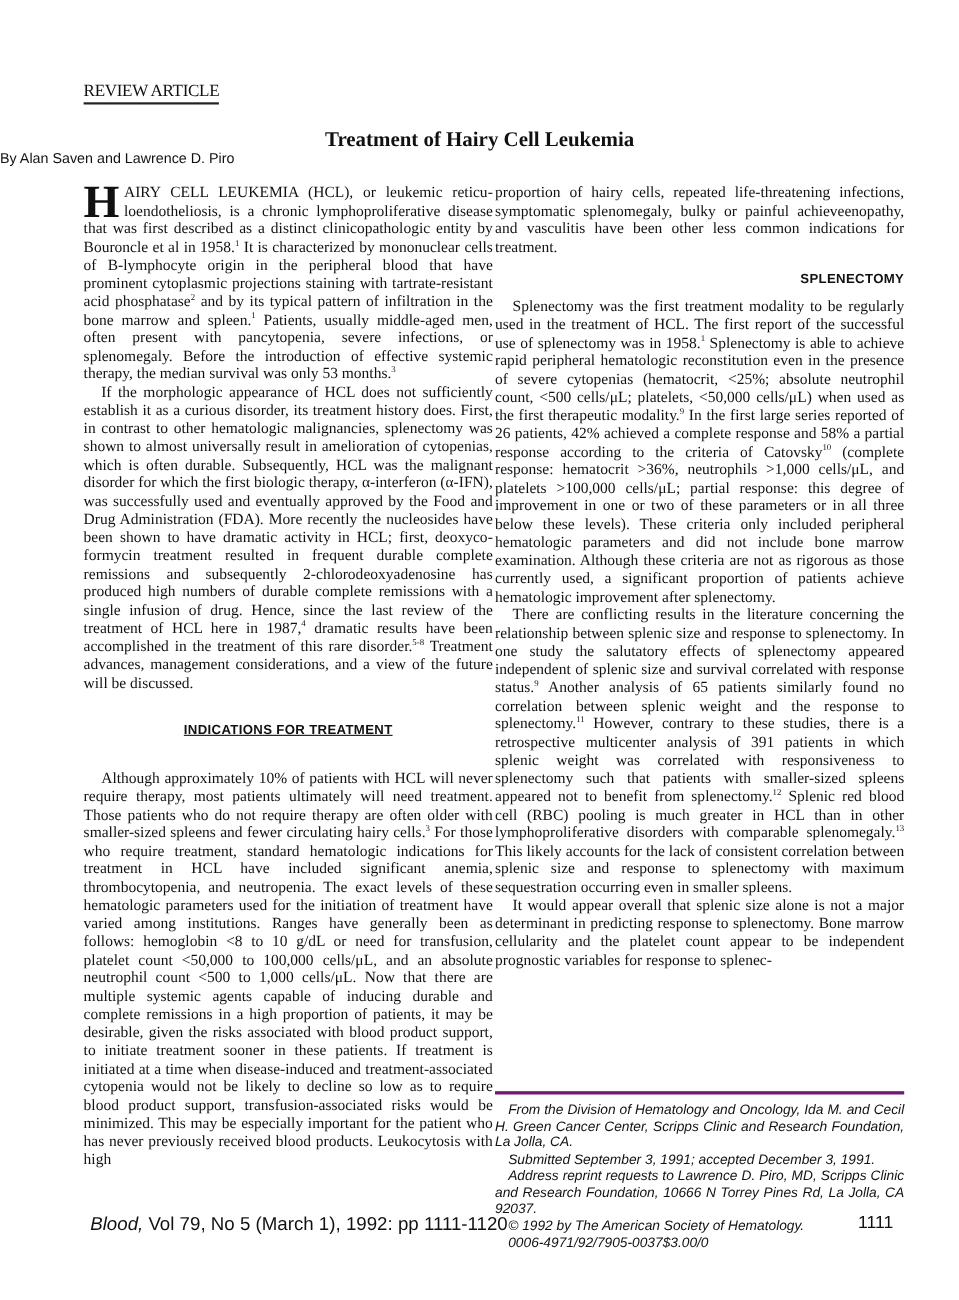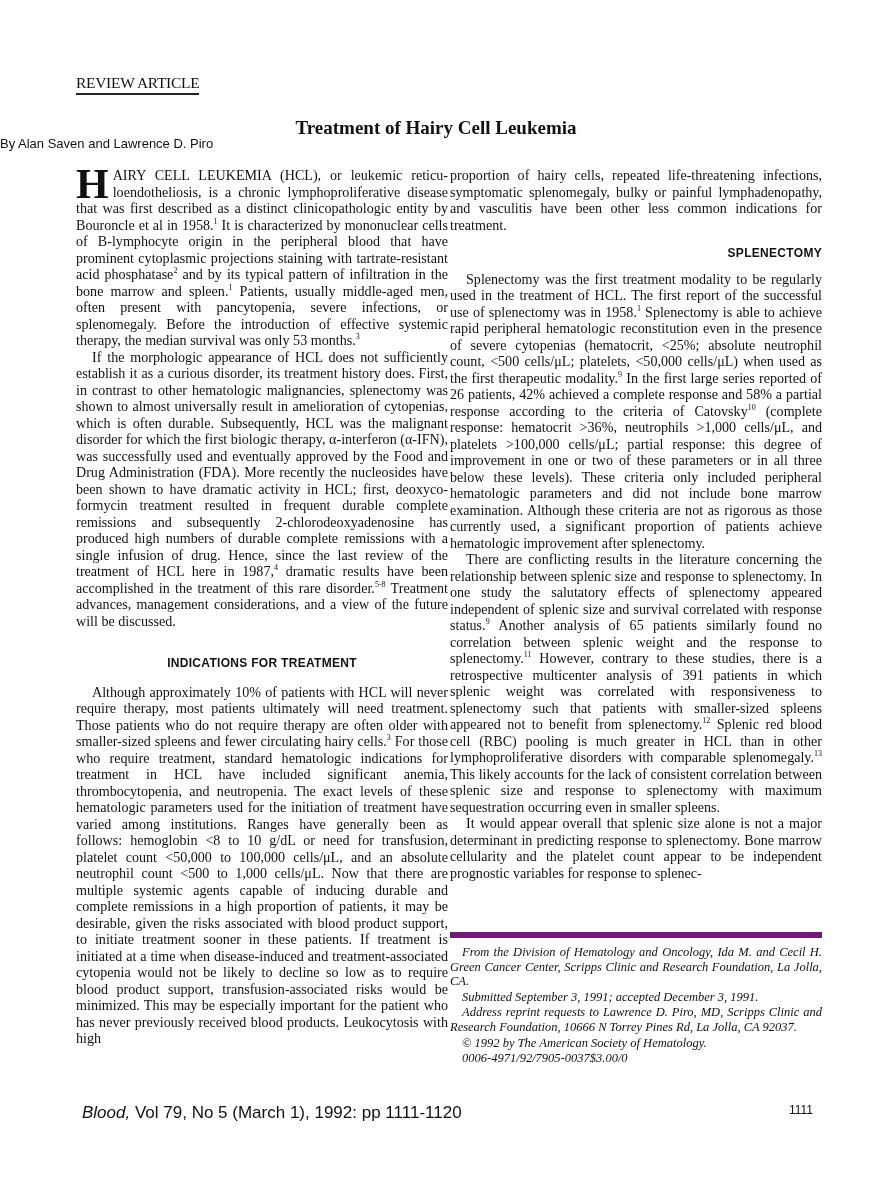--- a/index.html
+++ b/index.html
@@ -28,56 +28,56 @@
   .col p { margin: 0; text-indent: 16px; }
   .col p.noindent { text-indent: 0; }
   .dropcap {
     float: left; font-family: "Liberation Serif", serif; font-weight: bold;
     font-size: 42px; line-height: 33px; margin: 1px 4px 0 0; height: 32px;
   }
   .heading {
     font-family: "Liberation Sans", sans-serif; font-size: 12px; text-align: center;
     letter-spacing: 0.3px; margin: 0;
   }
-  .h-ind { margin-top: 26px; margin-bottom: 12px; }
+  .h-ind { margin-top: 26px; margin-bottom: 28px; text-decoration: underline; }
   .h-spl { margin-top: 12px; margin-bottom: 9px; text-align: right; }
   .footnotes {
-    position: absolute; left: 450px; top: 932px; width: 372px;
-    border-top: 6px solid #701a75; padding-top: 7px;
-    font-family: Liberation Serif, serif; font-style: italic; font-size: 12.5px; line-height: 14.6px;
+    position: absolute; left: 450px; top: 992px; width: 372px;
+    border-top: 3px solid #701a75; padding-top: 7px;
+    font-family: Liberation Sans, sans-serif; font-style: italic; font-size: 12.5px; line-height: 14.6px;
     text-align: justify;
   }
   .footnotes p { margin: 0 0 1px 0; text-indent: 12px; }
   .footer-left {
     position: absolute; left: 82px; top: 1103px;
     font-family: "Liberation Sans", sans-serif; font-size: 17px;
   }
   .footer-left i { font-style: italic; }
   .footer-right {
-    position: absolute; left: 780px; top: 1103px; width: 42px; text-align: center;
-    font-family: "Liberation Sans", sans-serif; font-size: 12px;
+    position: absolute; left: 780px; top: 1103px; width: 42px; text-align: left;
+    font-family: "Liberation Sans", sans-serif; font-size: 16px;
   }
   sup { font-size: 8px; line-height: 0; vertical-align: super; }
 </style>
 </head>
 <body>
 
 <div class="section-label">REVIEW ARTICLE</div>
 <div class="title">Treatment of Hairy Cell Leukemia</div>
 <div class="authors">By Alan Saven and Lawrence D. Piro</div>
 
 <div class="col col-left">
   <p class="noindent"><span class="dropcap">H</span><span>AIRY CELL LEUKEMIA (HCL), or leukemic reticu­loendotheliosis, is a chronic lymphoproliferative dis­ease that was first described as a distinct clinicopathologic entity by Bouroncle et al in 1958.</span><sup>1</sup><span> It is characterized by mononuclear cells of B-lymphocyte origin in the peripheral blood that have prominent cytoplasmic projections staining with tartrate-resistant acid phosphatase</span><sup>2</sup><span> and by its typical pattern of infiltration in the bone marrow and spleen.</span><sup>1</sup><span> Patients, usually middle-aged men, often present with pancytopenia, severe infections, or splenomegaly. Before the introduction of effective systemic therapy, the median survival was only 53 months.</span><sup>3</sup></p>
   <p><span>If the morphologic appearance of HCL does not suffi­ciently establish it as a curious disorder, its treatment history does. First, in contrast to other hematologic malig­nancies, splenectomy was shown to almost universally result in amelioration of cytopenias, which is often durable. Subsequently, HCL was the malignant disorder for which the first biologic therapy, α-interferon (α-IFN), was success­fully used and eventually approved by the Food and Drug Administration (FDA). More recently the nucleosides have been shown to have dramatic activity in HCL; first, deoxyco­formycin treatment resulted in frequent durable complete remissions and subsequently 2-chlorodeoxyadenosine has produced high numbers of durable complete remissions with a single infusion of drug. Hence, since the last review of the treatment of HCL here in 1987,</span><sup>4</sup><span> dramatic results have been accomplished in the treatment of this rare disorder.</span><sup>5-8</sup><span> Treatment advances, management consider­ations, and a view of the future will be discussed.</span></p>
   <h3 class="heading h-ind">INDICATIONS FOR TREATMENT</h3>
   <p><span>Although approximately 10% of patients with HCL will never require therapy, most patients ultimately will need treatment. Those patients who do not require therapy are often older with smaller-sized spleens and fewer circulating hairy cells.</span><sup>3</sup><span> For those who require treatment, standard hematologic indications for treatment in HCL have in­cluded significant anemia, thrombocytopenia, and neutrope­nia. The exact levels of these hematologic parameters used for the initiation of treatment have varied among institu­tions. Ranges have generally been as follows: hemoglobin &lt;8 to 10 g/dL or need for transfusion, platelet count &lt;50,000 to 100,000 cells/μL, and an absolute neutrophil count &lt;500 to 1,000 cells/μL. Now that there are multiple systemic agents capable of inducing durable and complete remissions in a high proportion of patients, it may be desirable, given the risks associated with blood product support, to initiate treatment sooner in these patients. If treatment is initiated at a time when disease-induced and treatment-associated cytopenia would not be likely to decline so low as to require blood product support, transfu­sion-associated risks would be minimized. This may be especially important for the patient who has never previ­ously received blood products. Leukocytosis with high</span></p>
 </div>
 
 <div class="col col-right">
-  <p class="noindent">proportion of hairy cells, repeated life-threatening infec­tions, symptomatic splenomegaly, bulky or painful lymphad­enopathy, and vasculitis have been other less common indications for treatment.</p>
+  <p class="noindent">proportion of hairy cells, repeated life-threatening infec­tions, symptomatic splenomegaly, bulky or painful achieve­enopathy, and vasculitis have been other less common indications for treatment.</p>
   <h3 class="heading h-spl">SPLENECTOMY</h3>
   <p><span>Splenectomy was the first treatment modality to be regularly used in the treatment of HCL. The first report of the successful use of splenectomy was in 1958.</span><sup>1</sup><span> Splenec­tomy is able to achieve rapid peripheral hematologic reconstitution even in the presence of severe cytopenias (hematocrit, &lt;25%; absolute neutrophil count, &lt;500 cells/μL; platelets, &lt;50,000 cells/μL) when used as the first therapeutic modality.</span><sup>9</sup><span> In the first large series reported of 26 patients, 42% achieved a complete response and 58% a partial response according to the criteria of Catovsky</span><sup>10</sup><span> (complete response: hematocrit &gt;36%, neutrophils &gt;1,000 cells/μL, and platelets &gt;100,000 cells/μL; partial re­sponse: this degree of improvement in one or two of these parameters or in all three below these levels). These criteria only included peripheral hematologic parameters and did not include bone marrow examination. Although these criteria are not as rigorous as those currently used, a significant proportion of patients achieve hematologic im­provement after splenectomy.</span></p>
   <p><span>There are conflicting results in the literature concerning the relationship between splenic size and response to splenectomy. In one study the salutatory effects of splenec­tomy appeared independent of splenic size and survival correlated with response status.</span><sup>9</sup><span> Another analysis of 65 patients similarly found no correlation between splenic weight and the response to splenectomy.</span><sup>11</sup><span> However, con­trary to these studies, there is a retrospective multicenter analysis of 391 patients in which splenic weight was corre­lated with responsiveness to splenectomy such that patients with smaller-sized spleens appeared not to benefit from splenectomy.</span><sup>12</sup><span> Splenic red blood cell (RBC) pooling is much greater in HCL than in other lymphoproliferative disorders with comparable splenomegaly.</span><sup>13</sup><span> This likely ac­counts for the lack of consistent correlation between splenic size and response to splenectomy with maximum sequestra­tion occurring even in smaller spleens.</span></p>
   <p>It would appear overall that splenic size alone is not a major determinant in predicting response to splenectomy. Bone marrow cellularity and the platelet count appear to be independent prognostic variables for response to splenec-</p>
 </div>
 
 <div class="footnotes">
   <p>From the Division of Hematology and Oncology, Ida M. and Cecil H. Green Cancer Center, Scripps Clinic and Research Foundation, La Jolla, CA.</p>
   <p>Submitted September 3, 1991; accepted December 3, 1991.</p>
   <p>Address reprint requests to Lawrence D. Piro, MD, Scripps Clinic and Research Foundation, 10666 N Torrey Pines Rd, La Jolla, CA 92037.</p>

